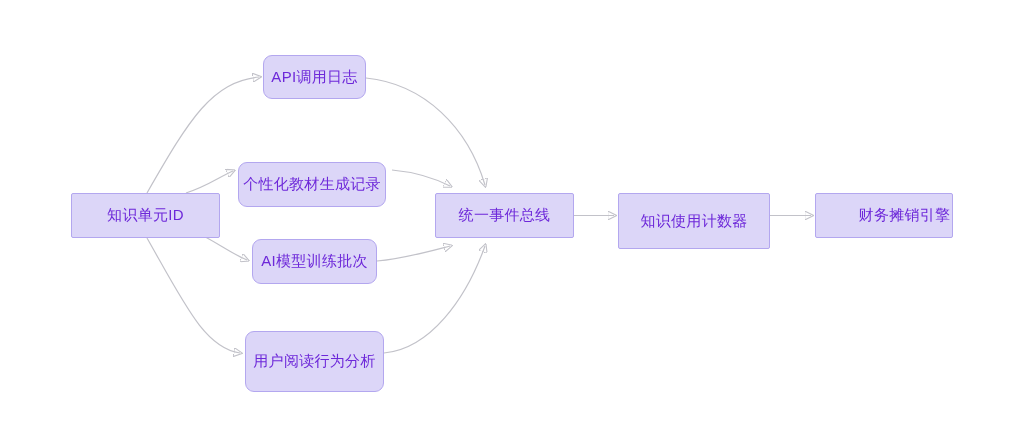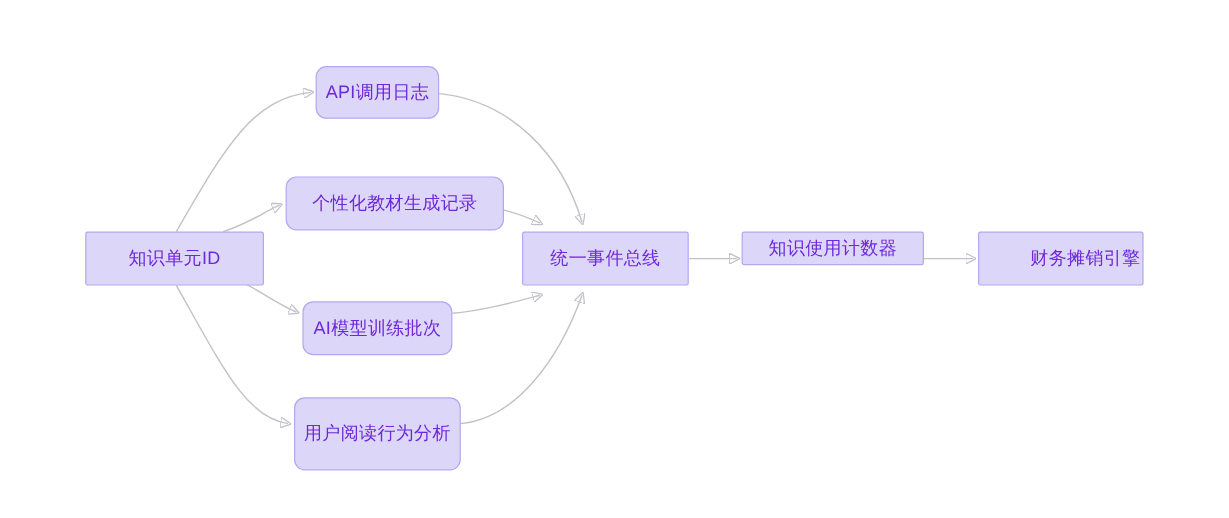--- a/index.html
+++ b/index.html
@@ -21,25 +21,25 @@
     color:#6d28d9;
     font-size:15px;
     letter-spacing:0.3px;
     white-space:nowrap;
     border-radius:2px;
   }
   .node.rounded{border-radius:9px;}
   
   .n-kuid{left:71px;top:193px;width:149px;height:45px;}
   .n-api{left:263px;top:55px;width:103px;height:44px;}
-  .n-ptr{left:238px;top:147px;width:182px;height:45px;}
-  .n-ai{left:252px;top:239px;width:125px;height:45px;margin-top:12px;}
+  .n-ptr{left:238px;top:162px;width:148px;height:45px;}
+  .n-ai{left:252px;top:239px;width:125px;height:45px;}
   .n-ura{left:245px;top:331px;width:139px;height:61px;}
   .n-bus{left:435px;top:193px;width:139px;height:45px;}
-  .n-cnt{left:618px;top:193px;width:152px;height:28px;}
+  .n-cnt{left:618px;top:193px;width:152px;height:56px;}
   .n-fin{left:815px;top:193px;width:138px;height:45px;padding-left:41px;}
 </style>
 </head>
 <body>
 
 <div class="canvas">
 
   <svg class="edges" width="1024" height="432" viewBox="0 0 1024 432" xmlns="http://www.w3.org/2000/svg">
     <defs>
       <marker id="arrow" viewBox="0 0 10 10" refX="7" refY="5" markerWidth="7.5" markerHeight="7.5" orient="auto-start-reverse">

